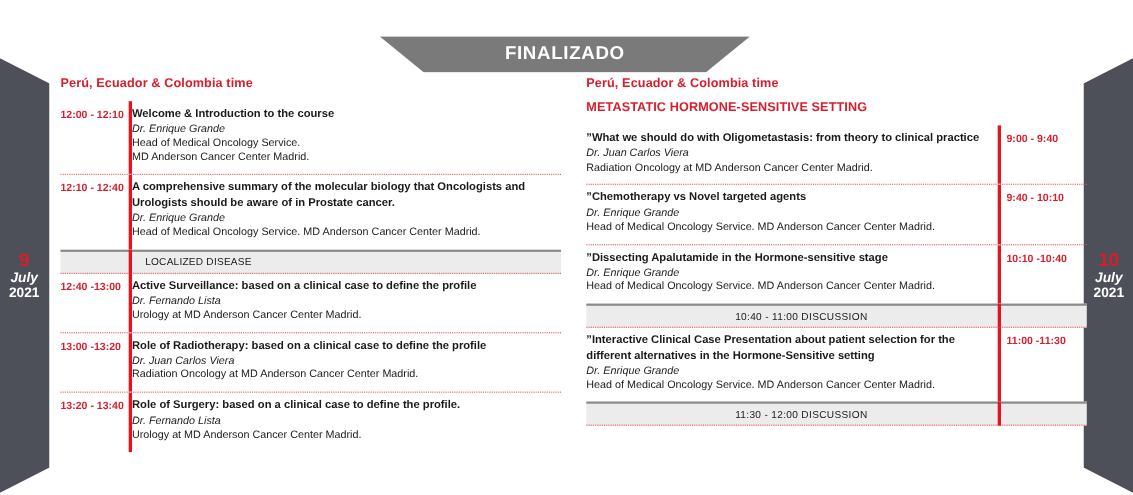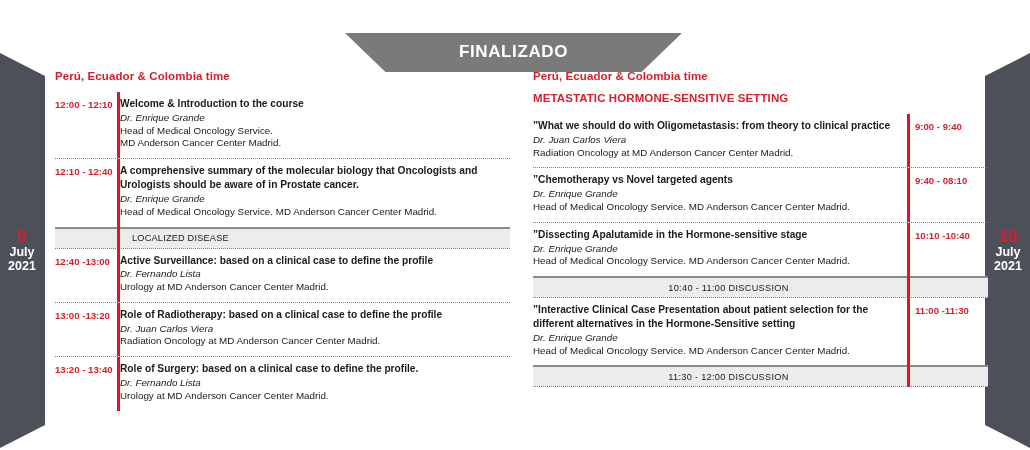--- a/index.html
+++ b/index.html
@@ -5,21 +5,21 @@
   html,body{margin:0;padding:0;}
   body{
     width:1030px;height:450px;background:#ffffff;position:relative;overflow:hidden;
     font-family:"Liberation Sans","DejaVu Sans",sans-serif;
     -webkit-font-smoothing:antialiased;
   }
   .stage{position:absolute;inset:0;}
 
   
   .banner{
-    position:absolute;left:345px;top:33px;width:337px;height:39px;
+    position:absolute;left:345px;top:33px;width:337px;height:33px;
     background:#7a7a7a;
     clip-path:polygon(0 0,100% 0,88% 100%,12% 100%);
     display:flex;align-items:center;justify-content:center;
   }
   .banner-label{
     color:#ffffff;font-size:17px;font-weight:bold;letter-spacing:.6px;
     line-height:1;padding-bottom:2px;
   }
 
   
@@ -28,21 +28,21 @@
   .daytab-left .slab{clip-path:polygon(0 23px,45px 46px,45px 395px,0 418px);}
   .daytab-right .slab{clip-path:polygon(15px 46px,60px 23px,60px 418px,15px 395px);}
   .daytab-left{left:0;}
   .daytab-right{left:970px;}
   .daytab .stack{
     position:absolute;left:0;right:0;top:198px;text-align:center;line-height:1.08;
   }
   .daytab-left .stack{padding-right:16px;}
   .daytab-right .stack{padding-left:16px;}
   .daytab .dnum{color:#d81e2c;font-size:17px;font-weight:bold;display:block;}
-  .daytab .dmon{color:#ffffff;font-size:12.5px;font-weight:bold;display:block;}
+  .daytab .dmon{color:#ffffff;font-size:12.5px;font-weight:bold;display:block;font-style:italic;}
   .daytab .dyear{color:#ffffff;font-size:12.5px;font-weight:bold;display:block;}
 
   
   .col{position:absolute;top:70px;}
   .col-left{left:55px;width:455px;}
   .col-right{left:533px;width:455px;}
 
   .tz{
     color:#d81e2c;font-size:11.5px;font-weight:bold;margin:0 0 10px 0;letter-spacing:.1px;
   }
@@ -197,21 +197,21 @@
           <div class="time">9:00 - 9:40</div>
         </div>
         <div class="dotline"></div>
         <div class="row">
           <div class="body">
             <div class="ttl">”Chemotherapy vs Novel targeted agents</div>
             <div class="spk">Dr. Enrique Grande</div>
             <div class="aff">Head of Medical Oncology Service. MD Anderson Cancer Center Madrid.</div>
           </div>
           <div class="rail"></div>
-          <div class="time">9:40 - 08:10</div>
+          <div class="time">9:40 - 10:10</div>
         </div>
         <div class="dotline"></div>
         <div class="row">
           <div class="body">
             <div class="ttl">”Dissecting Apalutamide in the Hormone-sensitive stage</div>
             <div class="spk">Dr. Enrique Grande</div>
             <div class="aff">Head of Medical Oncology Service. MD Anderson Cancer Center Madrid.</div>
           </div>
           <div class="rail"></div>
           <div class="time">10:10 -10:40</div>

